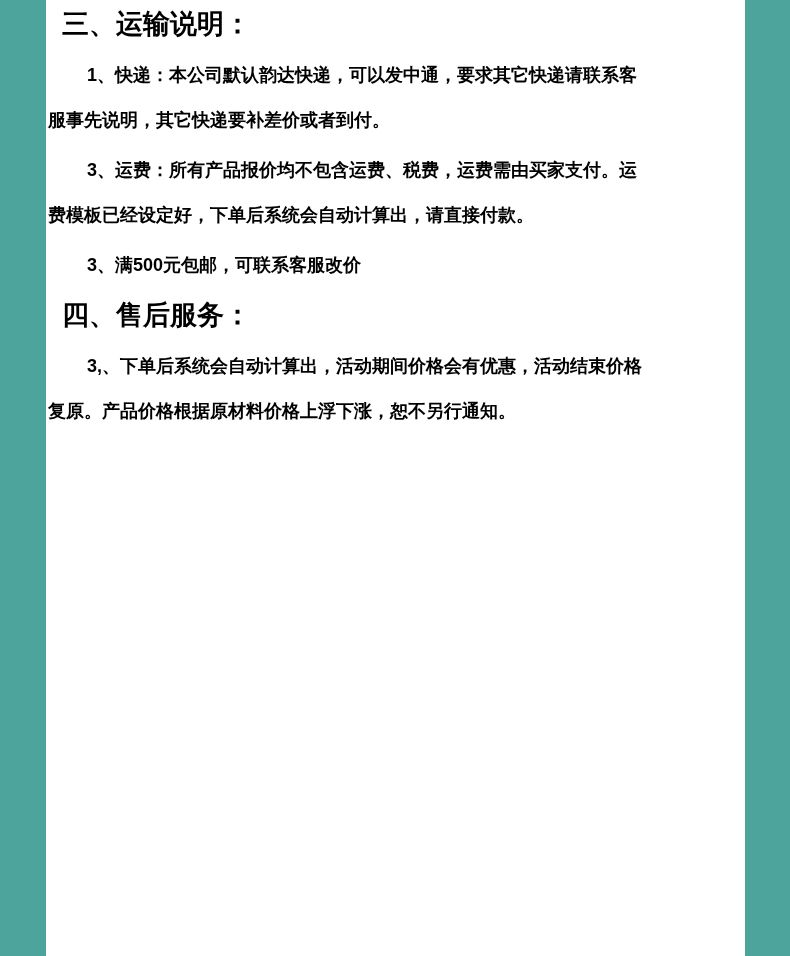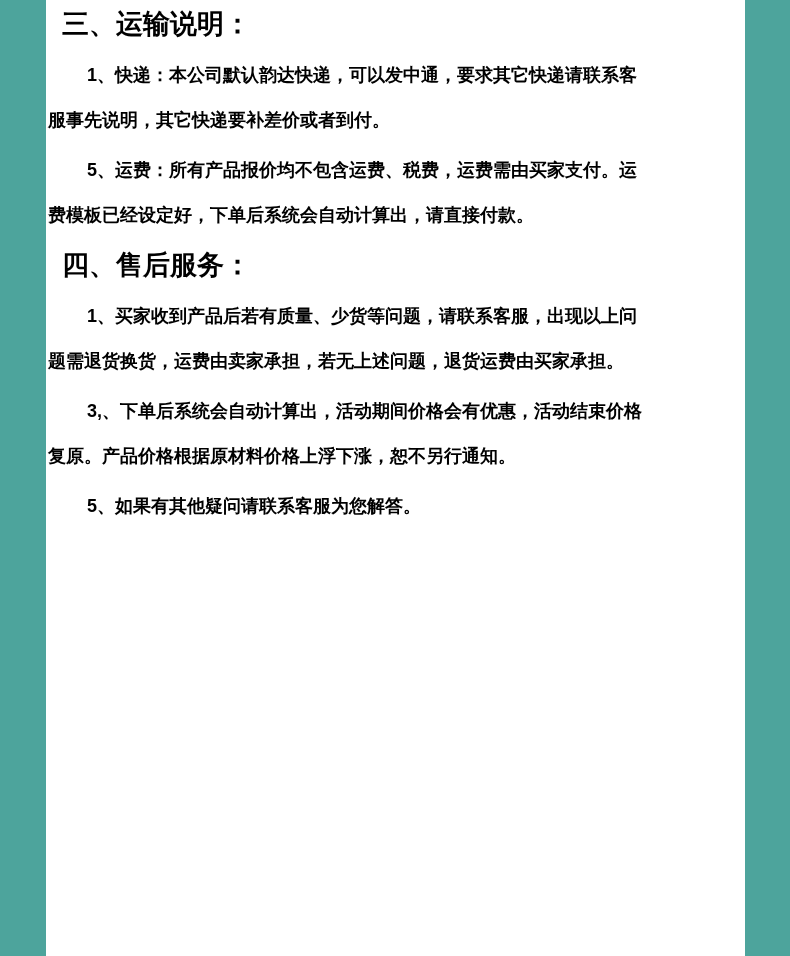--- a/index.html
+++ b/index.html
@@ -60,26 +60,25 @@
 <body>
 
 <div class="page">
   <div class="side-bar left" style="background: rgb(77, 164, 156);"></div>
 
   <div class="content">
 
     <section class="section">
       <h2 class="section-heading">三、运输说明：</h2>
       <p class="notice-item">1、快递：本公司默认韵达快递，可以发中通，要求其它快递请联系客服事先说明，其它快递要补差价或者到付。</p>
-      <p class="notice-item">5、运费：所有产品报价均不包含运费、税费，运费需由买家支付。运费模板已经设定好，下单后系统会自动计算出，请直接付款。</p>
+      <p class="notice-item">3、运费：所有产品报价均不包含运费、税费，运费需由买家支付。运费模板已经设定好，下单后系统会自动计算出，请直接付款。</p>
+      <p class="notice-item">3、满500元包邮，可联系客服改价</p>
     </section>
 
     <section class="section">
       <h2 class="section-heading">四、售后服务：</h2>
-      <p class="notice-item">1、买家收到产品后若有质量、少货等问题，请联系客服，出现以上问题需退货换货，运费由卖家承担，若无上述问题，退货运费由买家承担。</p>
       <p class="notice-item">3,、下单后系统会自动计算出，活动期间价格会有优惠，活动结束价格复原。产品价格根据原材料价格上浮下涨，恕不另行通知。</p>
-      <p class="notice-item">5、如果有其他疑问请联系客服为您解答。</p>
     </section>
 
   </div>
 
   <div class="side-bar right" style="background: rgb(77, 164, 156);"></div>
 </div>
 
 </body></html>

